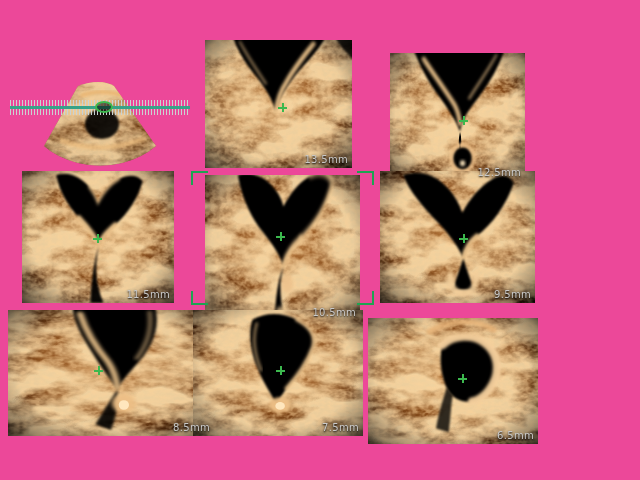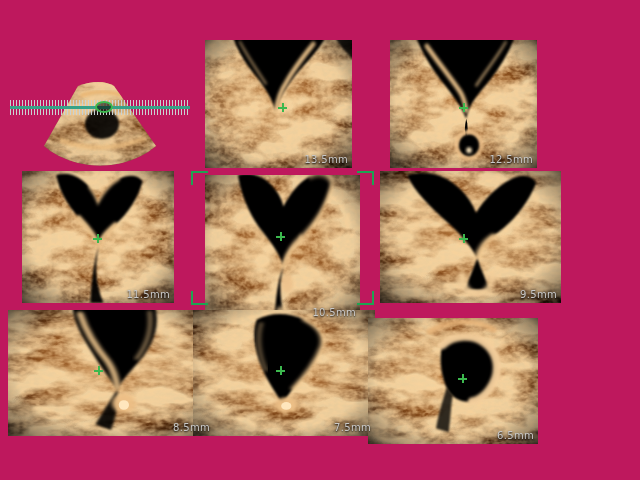--- a/index.html
+++ b/index.html
@@ -1,32 +1,32 @@
 <!DOCTYPE html>
 <html><head>
 <meta charset="utf-8">
 <style>
   html,body{margin:0;padding:0;background:#000;}
-  #screen{position:relative;width:640px;height:480px;background:#be185d;overflow:hidden;
+  #screen{position:relative;width:640px;height:480px;background:#ec4899;overflow:hidden;
           font-family:"DejaVu Sans","Liberation Sans",sans-serif;}
   .tile{position:absolute;overflow:hidden;background:#000;}
   .tile svg{display:block;position:absolute;inset:0;}
   .slice-label{position:absolute;right:4px;bottom:3px;font-size:10px;color:#c9c9c9;
                text-shadow:0 1px 2px #000;letter-spacing:0.3px;z-index:3;}
   .cross{position:absolute;width:9px;height:9px;z-index:3;}
   .cross::before{content:"";position:absolute;left:0;top:3.5px;width:9px;height:2px;background:#3cb84e;}
   .cross::after{content:"";position:absolute;top:0;left:3.5px;width:2px;height:9px;background:#3cb84e;}
   
   #t0{left:205px;top:40px;width:147px;height:128px;}
-  #t1{left:390px;top:40px;width:147px;height:128px;}
+  #t1{left:390px;top:53px;width:135px;height:128px;}
   #t2{left:22px;top:171px;width:152px;height:132px;}
   #t3{left:205px;top:175px;width:155px;height:146px;}
-  #t4{left:380px;top:171px;width:181px;height:132px;}
+  #t4{left:380px;top:171px;width:155px;height:132px;}
   #t5{left:8px;top:310px;width:206px;height:126px;}
-  #t6{left:193px;top:310px;width:170px;height:126px;padding-left:12px;}
+  #t6{left:193px;top:310px;width:170px;height:126px;}
   #t7{left:368px;top:310px;width:170px;height:126px;margin-top:8px;}
   
   .sel-frame{position:absolute;left:191px;top:171px;width:183px;height:134px;z-index:4;pointer-events:none;}
   .sel-frame .c{position:absolute;width:15px;height:12px;}
   .sel-frame .tl{left:0;top:0;border-left:2px solid #1ea352;border-top:2px solid #1ea352;}
   .sel-frame .tr{right:0;top:0;border-right:2px solid #1ea352;border-top:2px solid #1ea352;}
   .sel-frame .bl{left:0;bottom:0;border-left:2px solid #1ea352;border-bottom:2px solid #1ea352;}
   .sel-frame .br{right:0;bottom:0;border-right:2px solid #1ea352;border-bottom:2px solid #1ea352;}
   
   #refwrap{position:absolute;left:0;top:0;width:200px;height:170px;}

